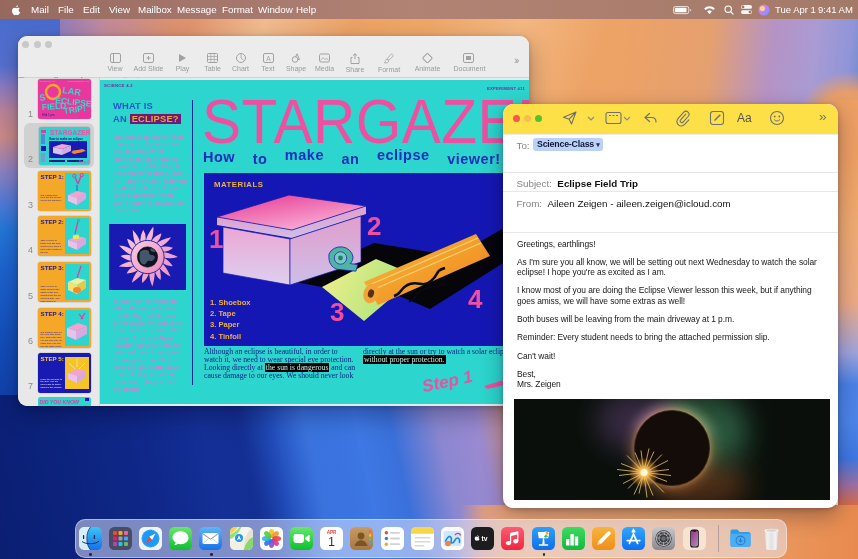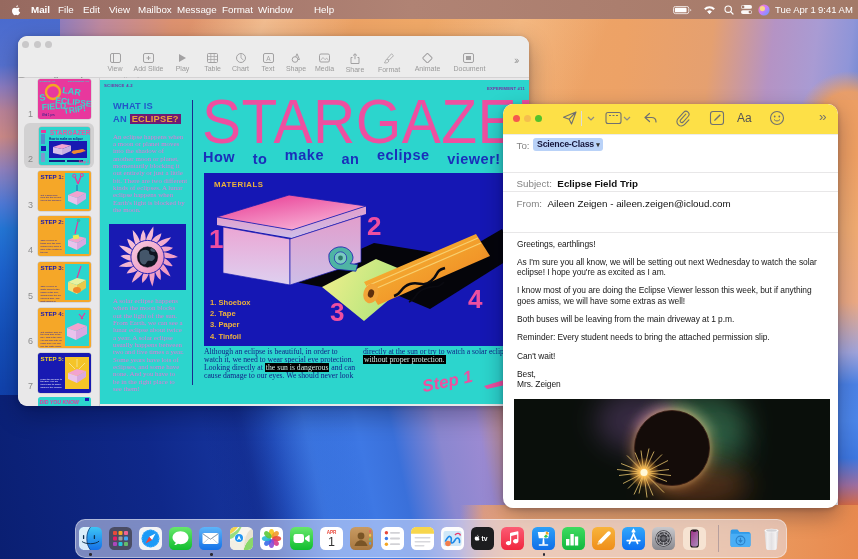--- a/index.html
+++ b/index.html
@@ -73,29 +73,29 @@
   <div class="abs" id="wpTopRay"></div>
   <div class="abs" id="wpLeft"></div>
   <div class="abs" id="wpBL"></div>
   <div class="abs" id="wpBLband"></div>
   <div class="abs" id="wpRight"></div>
   <div class="abs" id="wpBR"></div>
   <div class="abs" id="menubar">
     <svg class="abs" style="left:11px;top:4.5px" width="10" height="11" viewBox="0 0 10 11">
         <path fill="#fff" d="M7.1 2.8c-.6 0-1.3.4-1.7.4-.4 0-1-.4-1.7-.4C2.4 2.8 1 3.9 1 6c0 2 1.6 4.2 2.5 4.2.5 0 .9-.35 1.6-.35.7 0 1 .35 1.6.35C7.7 10.2 9 8.2 9.2 7.3c-1-.4-1.5-1.2-1.5-2.1 0-.9.5-1.6 1.1-1.9-.5-.4-1.2-.5-1.7-.5zM6.9.2c-.8.1-1.7.9-1.6 2 .9.1 1.7-.9 1.6-2z"></path>
       </svg>
-    <div class="mi" style="left:31px;font-weight:bold">Mail</div>
+    <div class="mi" style="left:31px;font-weight:normal">Mail</div>
     <div class="mi" style="left:58px">File</div>
     <div class="mi" style="left:83px">Edit</div>
     <div class="mi" style="left:109px">View</div>
     <div class="mi" style="left:138px">Mailbox</div>
     <div class="mi" style="left:177px">Message</div>
     <div class="mi" style="left:222px">Format</div>
     <div class="mi" style="left:258px">Window</div>
-    <div class="mi" style="left:314px">Help</div>
+    <div class="mi" style="left:296px">Help</div>
     <svg class="abs" style="left:673px;top:5.5px" width="19" height="9" viewBox="0 0 21 10">
         <rect x="0.5" y="0.5" width="17" height="8" rx="2.2" fill="none" stroke="rgba(255,255,255,.85)" stroke-width="1"></rect>
         <rect x="2" y="2" width="13" height="5" rx="1" fill="#fff"></rect>
         <path d="M19 3.2v2.6c.8-.2 1.3-.7 1.3-1.3s-.5-1.1-1.3-1.3z" fill="rgba(255,255,255,.7)"></path>
       </svg>
     <svg class="abs" style="left:703px;top:5px" width="13" height="10" viewBox="0 0 13 10">
         <path d="M6.5 8.9L4.3 6.6a3.2 3.2 0 014.4 0zM2.6 4.9a5.6 5.6 0 017.8 0l1.5-1.5a7.7 7.7 0 00-10.8 0z" fill="#fff"></path>
         <path d="M6.5 8.9L4.3 6.6a3.2 3.2 0 014.4 0z" fill="#fff"></path>
       </svg>
     <svg class="abs" style="left:724px;top:4.5px" width="10" height="10" viewBox="0 0 10 10">

